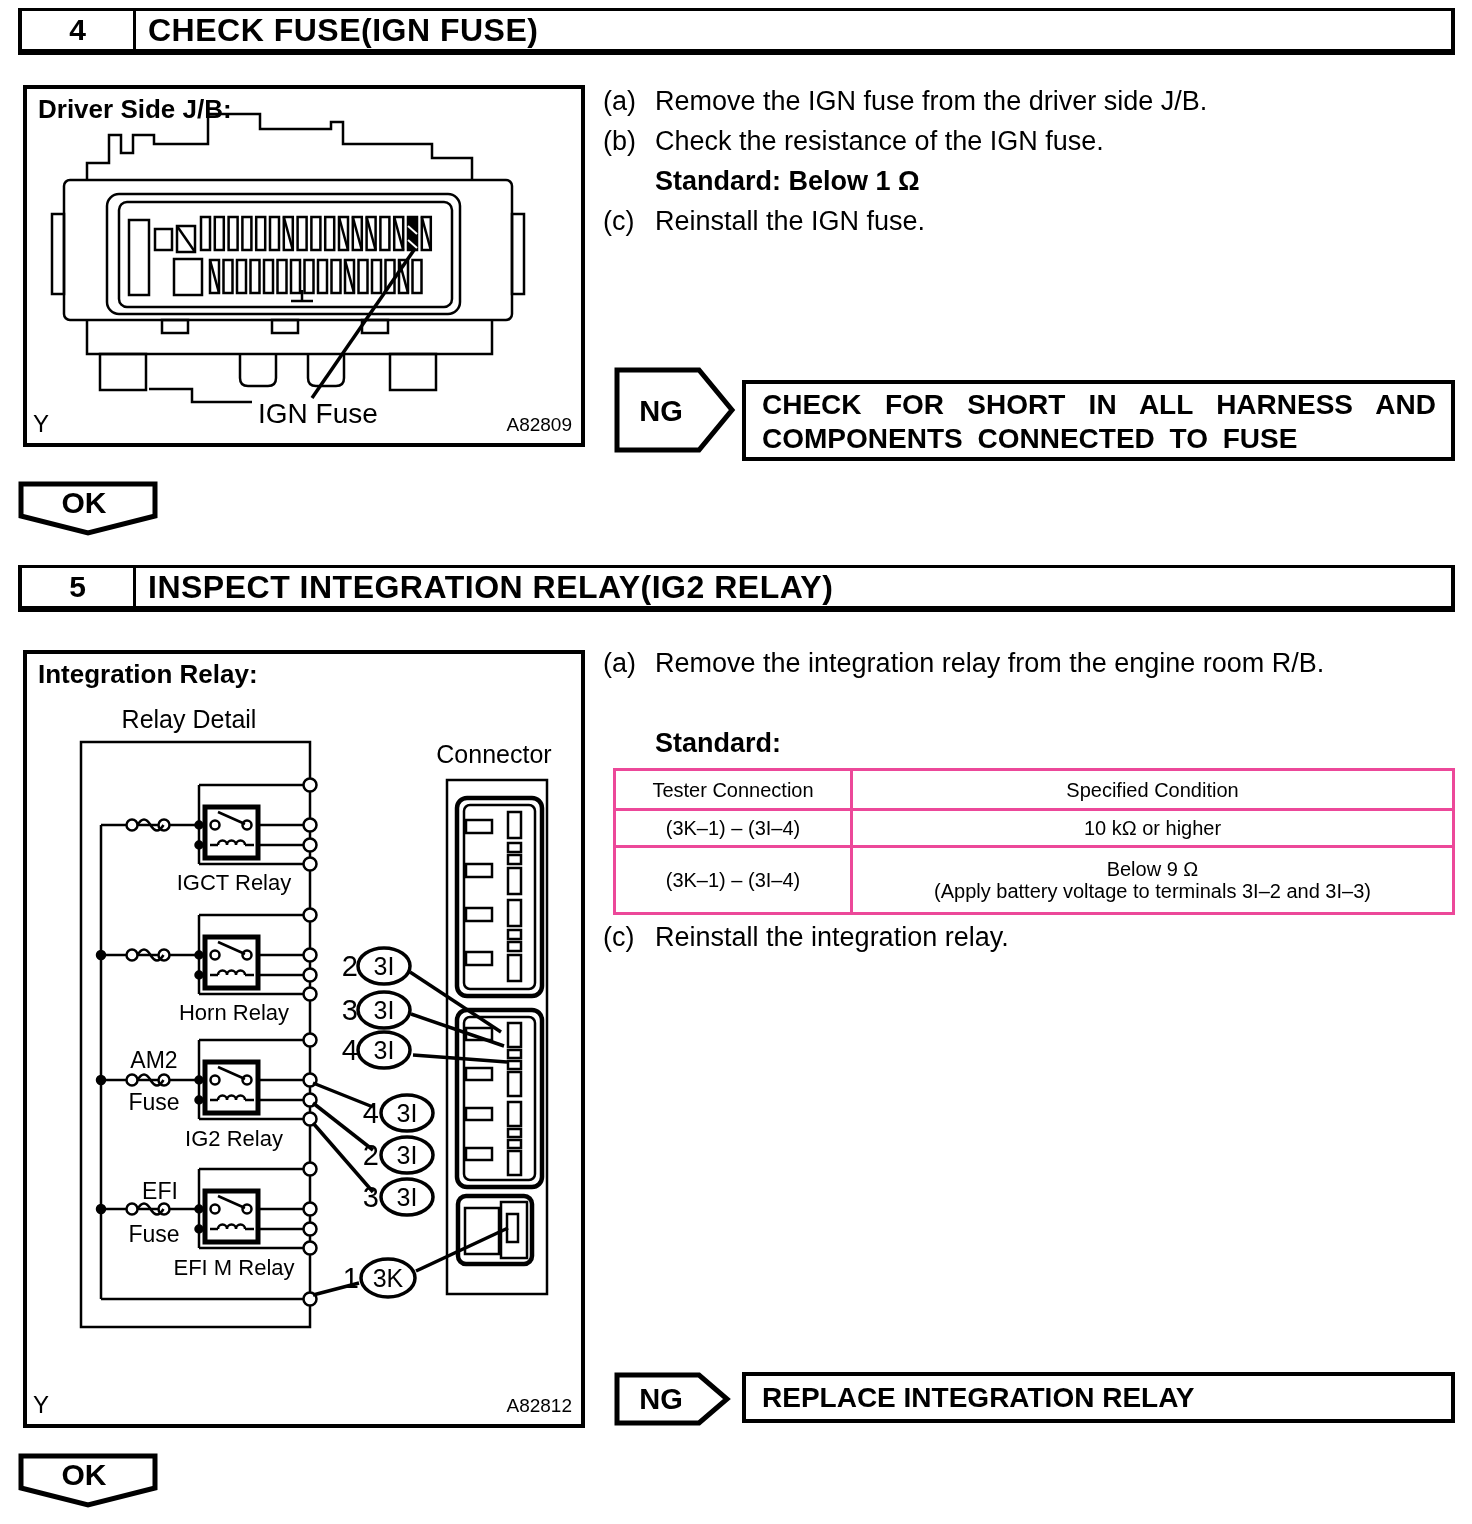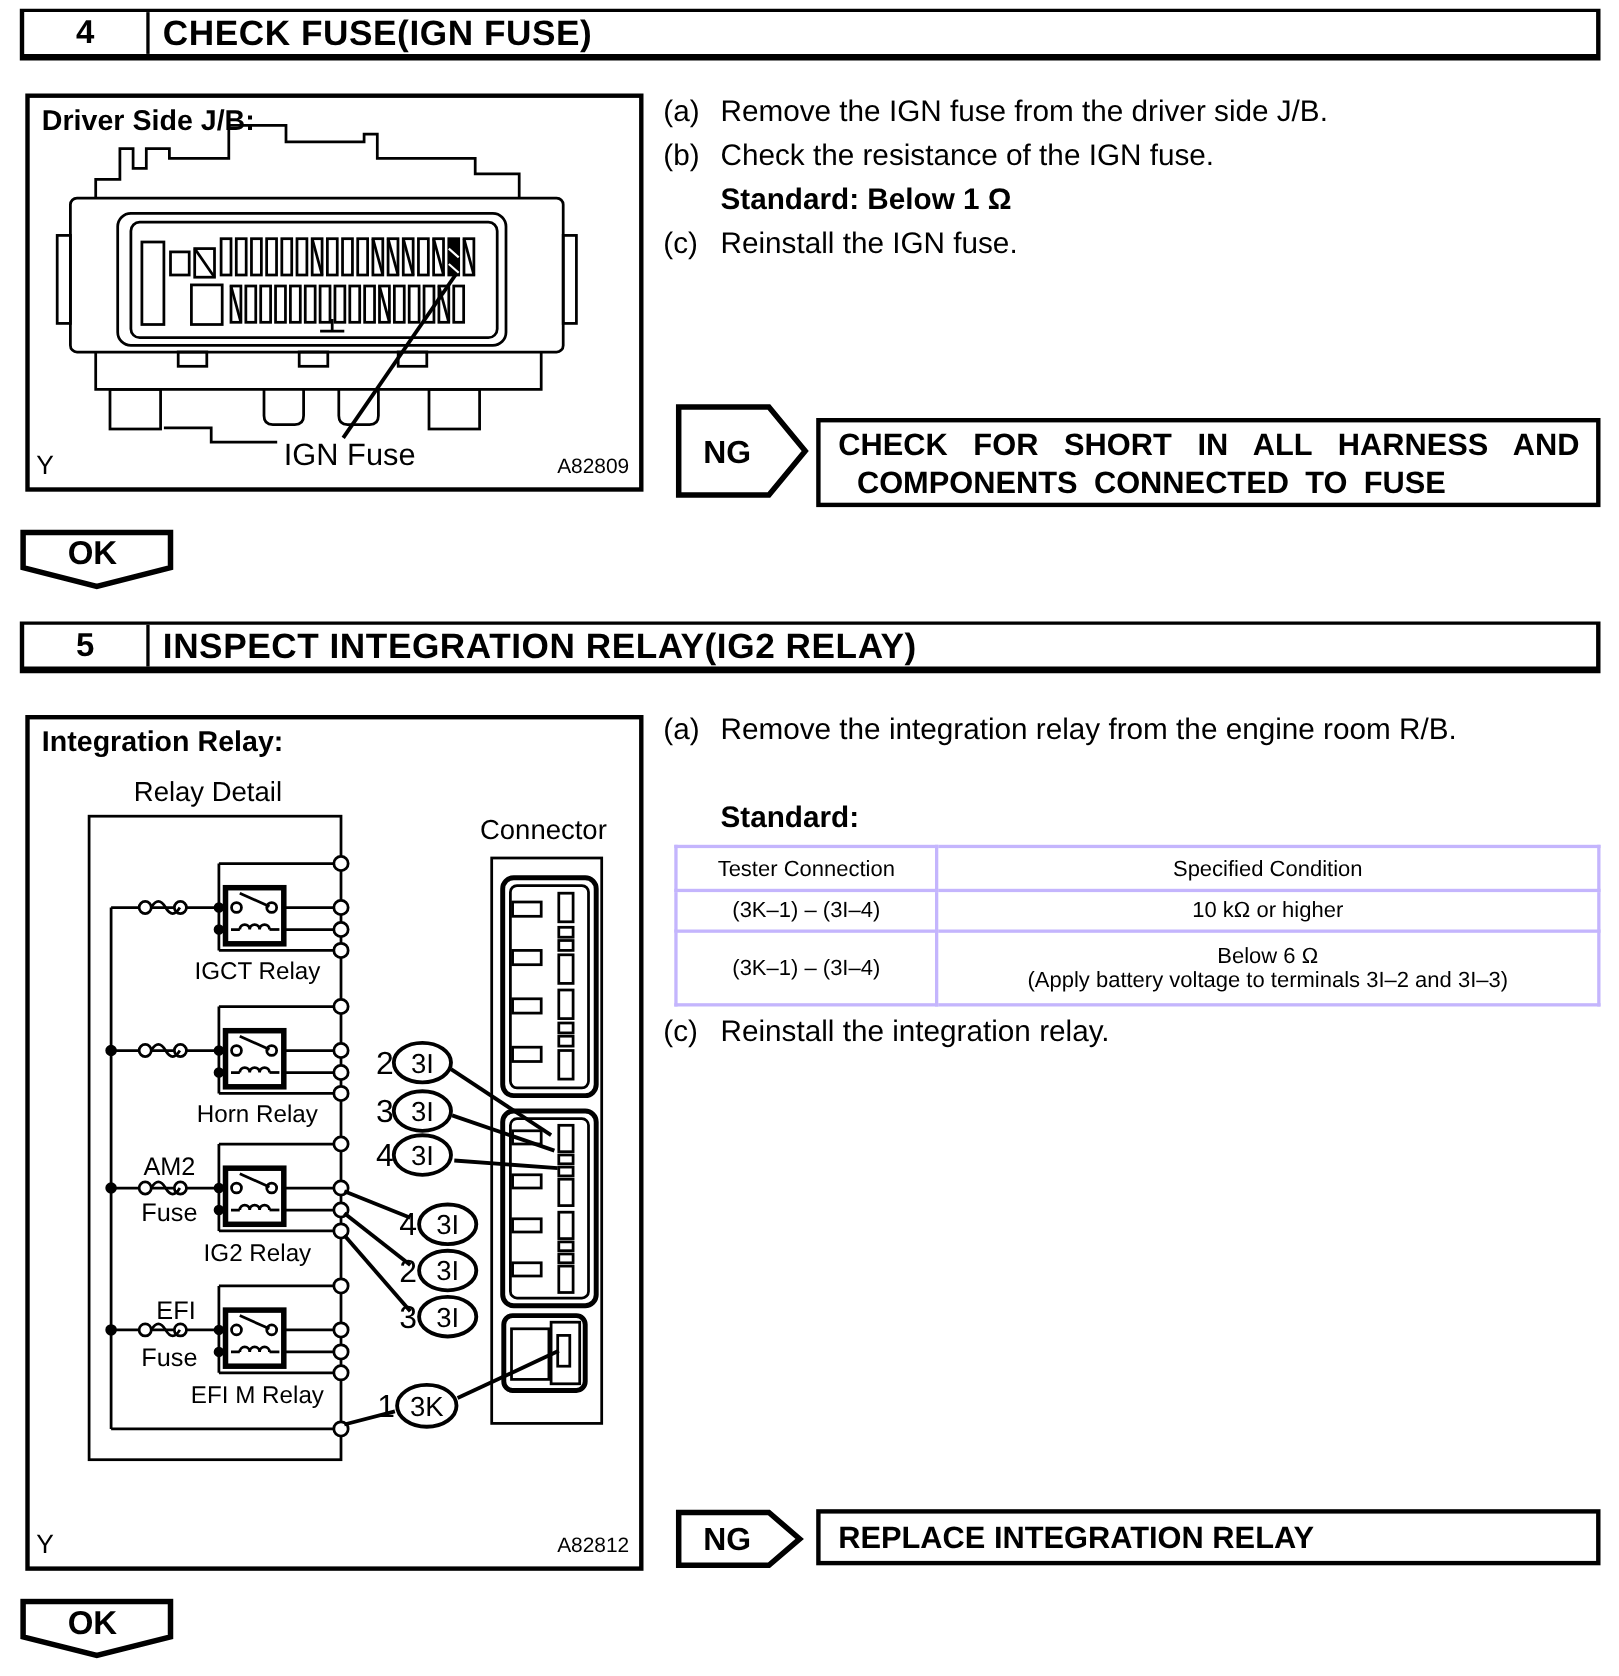--- a/index.html
+++ b/index.html
@@ -16,25 +16,25 @@
   .fig-corner-l{position:absolute;left:6px;bottom:5px;font-size:24px;}
   .fig-corner-r{position:absolute;right:9px;bottom:7px;font-size:19px;}
   .fig-svg{position:absolute;left:0;top:0;}
   .instr{position:absolute;left:603px;font-size:27px;white-space:nowrap;}
   .instr .lbl{display:inline-block;width:52px;}
   .std{position:absolute;left:655px;font-size:27px;font-weight:bold;white-space:nowrap;}
   .ng-svg{position:absolute;}
   .ng-box{position:absolute;left:742px;width:713px;box-sizing:border-box;border:4px solid #000;
         font-weight:bold;font-size:28px;}
   .ng-box .l1{text-align:justify;text-align-last:justify;line-height:34px;padding:4px 15px 0 16px;}
-  .ng-box .l2{word-spacing:7px;line-height:34px;padding:0 15px 0 16px;margin-left:17px;}
+  .ng-box .l2{word-spacing:7px;line-height:34px;padding:0 15px 0 16px;}
   .ng-box .single{line-height:43px;padding-left:16px;}
   .ok-svg{position:absolute;left:18px;}
   .spec-table{position:absolute;left:613px;top:768px;border-collapse:collapse;table-layout:fixed;width:842px;font-size:20px;}
-  .spec-table td{border:3px solid #c4b5fd;text-align:center;vertical-align:middle;padding:0;line-height:22px;}
+  .spec-table td{border:3px solid #ec4899;text-align:center;vertical-align:middle;padding:0;line-height:22px;}
   .spec-table .c1{width:234px;}
   .spec-table .hrow td{height:37px;}
   .spec-table .r1 td{height:34px;}
   .spec-table .r2 td{height:64px;}
   svg text{font-family:"Liberation Sans", sans-serif;fill:#000;stroke:none;}
 </style>
 </head>
 <body>
 
 <div class="page">
@@ -306,21 +306,21 @@
         <td class="c1">Tester Connection</td>
         <td>Specified Condition</td>
       </tr>
       <tr class="r1">
         <td class="c1">(3K–1) – (3I–4)</td>
         <td>10 kΩ or higher</td>
       </tr>
       <tr class="r2">
         <td class="c1">(3K–1) – (3I–4)</td>
         <td>
-          <div>Below 6 Ω</div>
+          <div>Below 9 Ω</div>
           <div>(Apply battery voltage to terminals 3I–2 and 3I–3)</div>
         </td>
       </tr>
     </tbody>
   </table>
 
   <div class="instr" style="top:922px;">
     <span class="lbl">(c)</span><span>Reinstall the integration relay.</span>
   </div>
 

